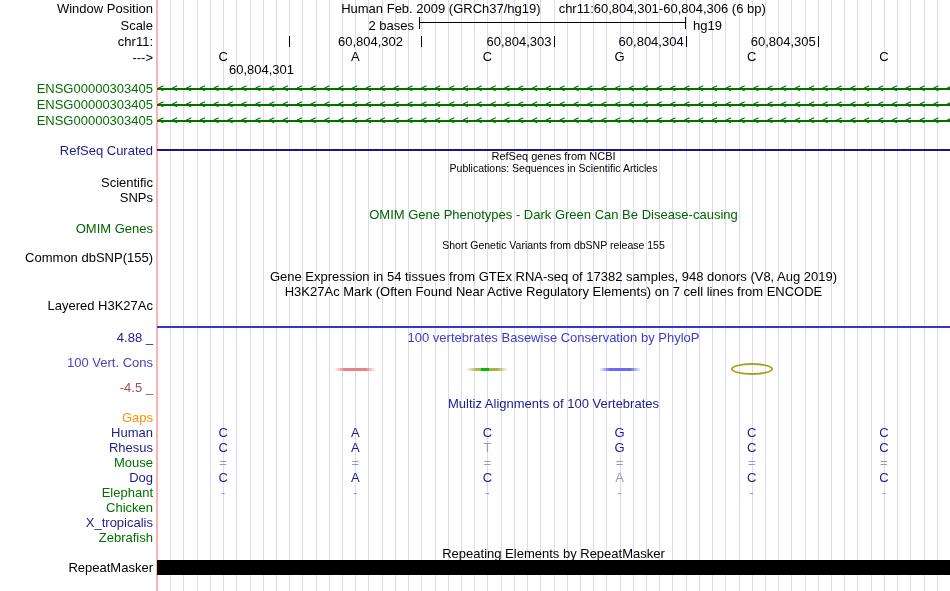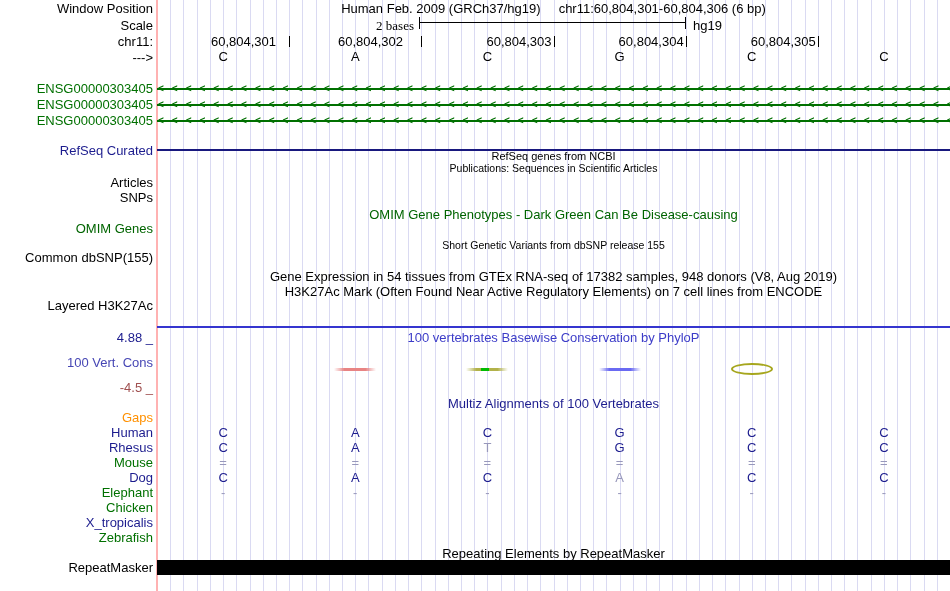--- a/index.html
+++ b/index.html
@@ -36,21 +36,21 @@
 
   .hdr-gap { margin-left:18px; }
 
   .scale-ruler {
     position:absolute; left:419px; top:17px; width:265px; height:12px;
     border-left:1px solid #000; border-right:1px solid #000;
   }
   .scale-ruler::after {
     content:""; position:absolute; left:0; right:0; top:5px; height:1px; background:#000;
   }
-  .scale-val { position:absolute; left:414px; top:19px; transform:translateX(-100%); font-size:13px; line-height:13px; white-space:nowrap;font-family:Liberation Serif, serif; }
+  .scale-val { position:absolute; left:414px; top:19px; transform:translateX(-100%); font-size:13px; line-height:13px; white-space:nowrap; }
   .scale-asm { position:absolute; left:693px; top:19px; font-size:13px; line-height:13px; }
 
   .coord-num { position:absolute; top:35px; transform:translateX(-100%); font-size:13px; line-height:13px; white-space:nowrap; }
   .coord-tick { position:absolute; top:36px; width:1px; height:11px; background:#000; }
 
   .base-letter { position:absolute; transform:translateX(-50%); font-size:13px; line-height:13px; }
 
   .arrow-row { position:absolute; left:157px; width:793px; height:13px; overflow:hidden; }
   .arrow-row .rowline { position:absolute; left:0; right:0; top:6px; height:1.5px; background:#007000; }
   .arrow-row .arrows {
@@ -76,21 +76,21 @@
   <div class="label black" style="top:2px">Window Position</div>
   <div class="label black" style="top:19px">Scale</div>
   <div class="label black" style="top:35px">chr11:</div>
   <div class="label black" style="top:51px">---&gt;</div>
 
   <div class="label green" style="top:82px">ENSG00000303405</div>
   <div class="label green" style="top:98px">ENSG00000303405</div>
   <div class="label green" style="top:114px">ENSG00000303405</div>
 
   <div class="label navy" style="top:144px">RefSeq Curated</div>
-  <div class="label black" style="top:176px">Articles</div>
+  <div class="label black" style="top:176px">Scientific</div>
   <div class="label black" style="top:191px">SNPs</div>
   <div class="label omimg" style="top:222px">OMIM Genes</div>
   <div class="label black" style="top:251px">Common dbSNP(155)</div>
   <div class="label black" style="top:299px">Layered H3K27Ac</div>
 
   <div class="label navy" style="top:331px">4.88 _</div>
   <div class="label slate" style="top:356px">100 Vert. Cons</div>
   <div class="label maroon" style="top:381px">-4.5 _</div>
 
   <div class="label black" style="top:561px">RepeatMasker</div>
@@ -111,21 +111,21 @@
   <div class="title black" style="top:285px">H3K27Ac Mark (Often Found Near Active Regulatory Elements) on 7 cell lines from ENCODE</div>
   <div class="title blue" style="top:331px">100 vertebrates Basewise Conservation by PhyloP</div>
   <div class="title navy" style="top:397px">Multiz Alignments of 100 Vertebrates</div>
   <div class="title black" style="top:547px">Repeating Elements by RepeatMasker</div>
 
   <div class="track-line refseq-line"></div>
   <div class="track-line h3k-line"></div>
   <div class="repeat-bar"></div>
 
   <div id="generated">
-      <div class="coord-num black" style="left: 276px;">60,804,301</div>
+      <div class="coord-num black" style="left: 294px; margin-top: 28px;">60,804,301</div>
       <div class="coord-tick" style="left: 289.167px;"></div>
       <div class="coord-num black" style="left: 403px;">60,804,302</div>
       <div class="coord-tick" style="left: 421.333px;"></div>
       <div class="coord-num black" style="left: 551.5px;">60,804,303</div>
       <div class="coord-tick" style="left: 553.5px;"></div>
       <div class="coord-num black" style="left: 683.667px;">60,804,304</div>
       <div class="coord-tick" style="left: 685.667px;"></div>
       <div class="coord-num black" style="left: 815.833px;">60,804,305</div>
       <div class="coord-tick" style="left: 817.833px;"></div>
       <div class="base-letter black" style="left: 223.083px; top: 50px;">C</div>

